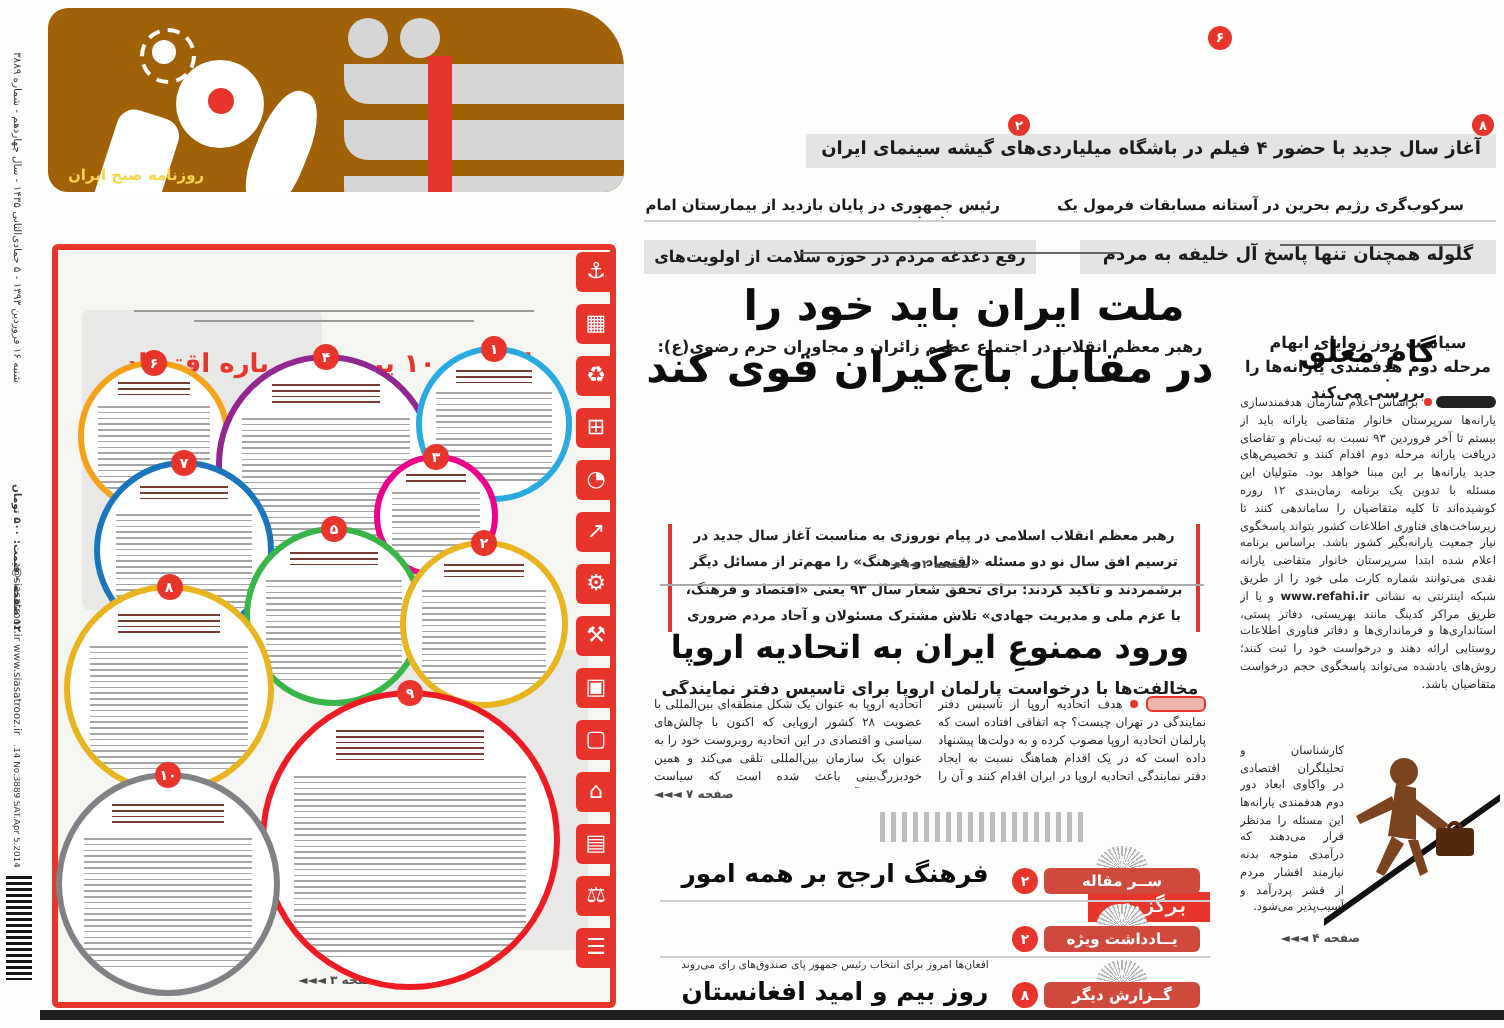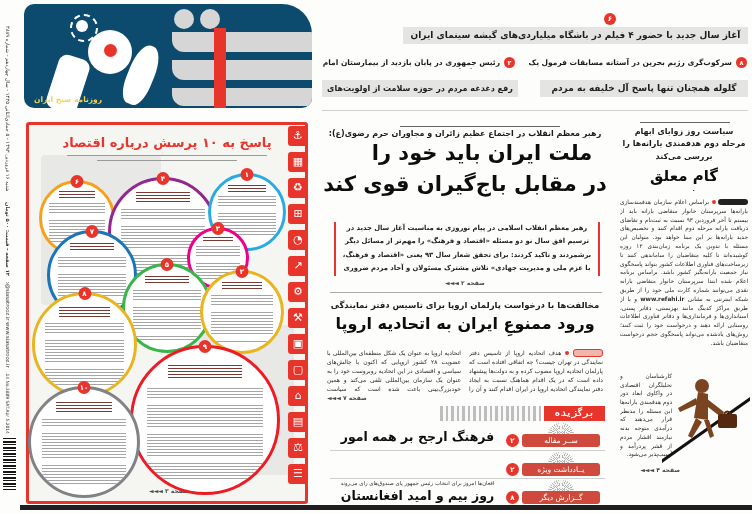--- a/index.html
+++ b/index.html
@@ -1,40 +1,40 @@
 <!DOCTYPE html>
 <html lang="fa" dir="rtl"><head>
 <meta charset="utf-8">
 <style>
   html,body{margin:0;padding:0;background:#e9e9e6;}
   .page{position:relative;width:752px;height:514px;background:#fdfdfb;overflow:hidden;
         font-family:"DejaVu Sans",sans-serif;direction:rtl;}
   .abs{position:absolute;overflow:hidden;}
   .c{text-align:center;}
-  .b{font-weight:bold;}
+  .b{font-weight:bold;margin-top:40px;}
   .j{text-align:justify;}
   .ink{color:#1c1c1c;}
   .graybar{background:#e4e4e3;}
   .numc{border-radius:50%;background:#e8352b;color:#fff;font-weight:bold;
         display:flex;align-items:center;justify-content:center;}
   .vtext{writing-mode:vertical-rl;white-space:nowrap;font-size:5.2px;color:#3a3a3a;}
   .tlines{background:repeating-linear-gradient(to bottom,#9a9a9a 0 0.8px,transparent 0.8px 3px);}
   .qwrap{position:absolute;}
   .qcircle{width:100%;height:100%;border-radius:50%;background:#fff;box-sizing:border-box;
            border:3px solid #999;overflow:hidden;position:relative;}
   .qhead{position:absolute;top:12%;left:24%;right:24%;height:10%;
          background:repeating-linear-gradient(to bottom,#7a3b35 0 0.9px,transparent 0.9px 2.9px);}
   .qfill{position:absolute;top:28%;left:10%;right:10%;bottom:9%;opacity:.8;
          background:repeating-linear-gradient(to bottom,#8f8f8f 0 0.8px,transparent 0.8px 2.9px);}
   .qbadge{position:absolute;top:-5px;left:50%;transform:translateX(-50%);
           width:13px;height:13px;font-size:7px;z-index:5;}
   .itile{width:20px;height:20px;background:#e8352b;border-radius:3px;color:#fff;
          font-size:11px;line-height:20px;text-align:center;margin-bottom:6px;}
   .hatch{background:repeating-linear-gradient(90deg,#bdbdbd 0 2.5px,#fafafa 2.5px 5.5px);}
-  .tagpill{background:#cf4a3c;color:#fff;border-radius:3px;font-size:7.5px;font-weight:normal;
+  .tagpill{background:#cf4a3c;color:#fff;border-radius:3px;font-size:7.5px;font-weight:bold;
            display:flex;align-items:center;justify-content:center;letter-spacing:1px;}
   .sun{border-radius:14px 14px 0 0;
        background:repeating-conic-gradient(from -90deg at 50% 100%,#b5b5b5 0 4deg,#f6f6f4 4deg 11deg);}
   .pill-dark{display:inline-block;width:30px;height:6px;background:#222;border-radius:3px;vertical-align:middle;}
   .pill-red{display:inline-block;width:28px;height:6px;background:#f0b6ae;border:1px solid #e8352b;
             border-radius:3px;vertical-align:middle;}
   .reddot{display:inline-block;width:4px;height:4px;border-radius:50%;background:#e8352b;vertical-align:middle;}
   .pageref{font-size:6px;font-weight:bold;color:#4a4a4a;}
   .ulined{text-decoration-color:#8a8a8a;text-decoration-thickness:0.5px;text-underline-offset:2.5px;}
   .barcode{background:repeating-linear-gradient(to bottom,#161616 0 1.4px,#fff 1.4px 2.8px,#161616 2.8px 4.6px,#fff 4.6px 6px);}
@@ -46,21 +46,21 @@
 <div class="page">
 
   <div class="abs" style="left:1px;top:2px;width:18px;height:500px;">
     <div class="vtext abs" style="left:4px;top:4px;height:185px;">شنبه ۱۶ فروردین ۱۳۹۳ - ۵ جمادی‌الثانی ۱۴۳۵ - سال چهاردهم - شماره ۳۸۸۹</div>
     <div class="vtext abs b" style="left:4px;top:196px;height:78px;">۱۲ صفحه - قیمت: ۵۰۰ تومان</div>
     <div class="vtext abs" style="left:4px;top:280px;height:86px;">info@siasatrooz.ir    www.siasatrooz.ir</div>
     <div class="vtext abs" style="left:4px;top:370px;height:62px;font-size:4.4px;">Tel: 88 96 96 07 - 66   Vol.14 No.3889 SAT.Apr 5.2014</div>
     <div class="barcode abs" style="left:2px;top:436px;width:13px;height:52px;"></div>
   </div>
 
-  <div class="abs" style="left:24px;top:4px;width:288px;height:104px;background:#0c4a6e;border-radius:10px 30px 10px 10px;">
+  <div class="abs" style="left:24px;top:4px;width:288px;height:92px;background:#a16207;border-radius:10px 30px 10px 10px;">
     <div class="abs" style="left:46px;top:10px;width:24px;height:24px;border:2px dashed #fff;border-radius:50%;"></div>
     <div class="abs" style="left:52px;top:16px;width:12px;height:12px;background:#fff;border-radius:50%;"></div>
     <div class="abs" style="right:118px;top:5px;width:20px;height:20px;background:#d6d6d6;border-radius:50%;"></div>
     <div class="abs" style="right:92px;top:5px;width:20px;height:20px;background:#d6d6d6;border-radius:50%;"></div>
     <div class="abs" style="right:0;top:28px;width:140px;height:20px;background:#d6d6d6;border-radius:0 0 0 12px;"></div>
     <div class="abs" style="right:0;top:56px;width:140px;height:20px;background:#d6d6d6;border-radius:0 0 0 12px;"></div>
     <div class="abs" style="right:0;top:84px;width:140px;height:18px;background:#d6d6d6;border-radius:0 0 0 12px;"></div>
     <div class="abs" style="right:86px;top:24px;width:12px;height:80px;background:#e8352b;"></div>
     <div class="abs" style="left:28px;top:52px;width:32px;height:56px;background:#fff;border-radius:9px;transform:rotate(18deg);"></div>
     <div class="abs" style="left:64px;top:26px;width:44px;height:44px;background:#fff;border-radius:50%;"></div>

